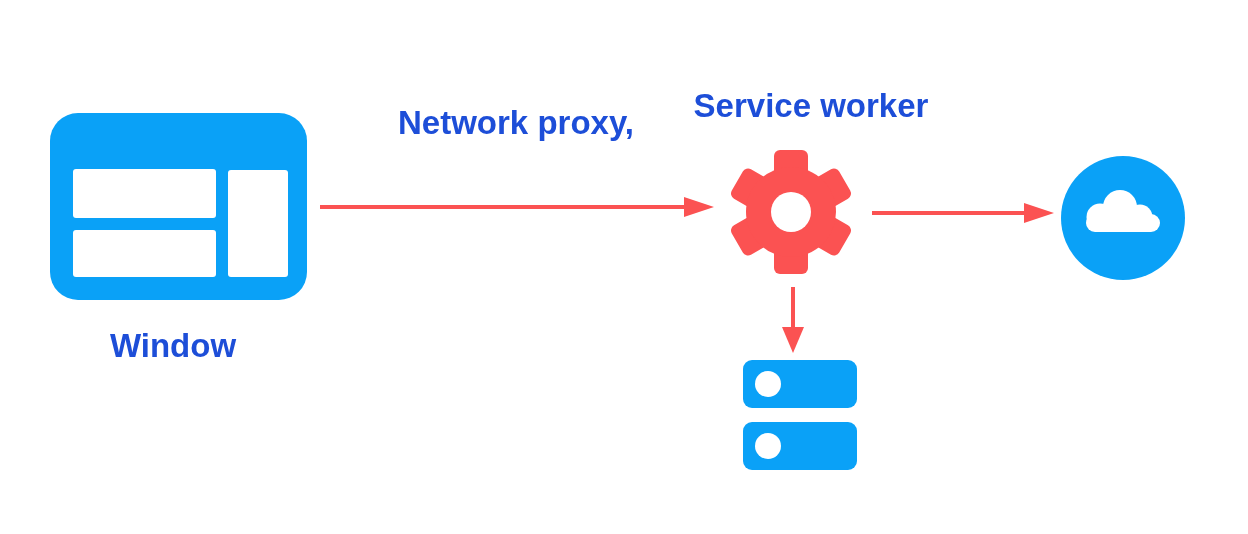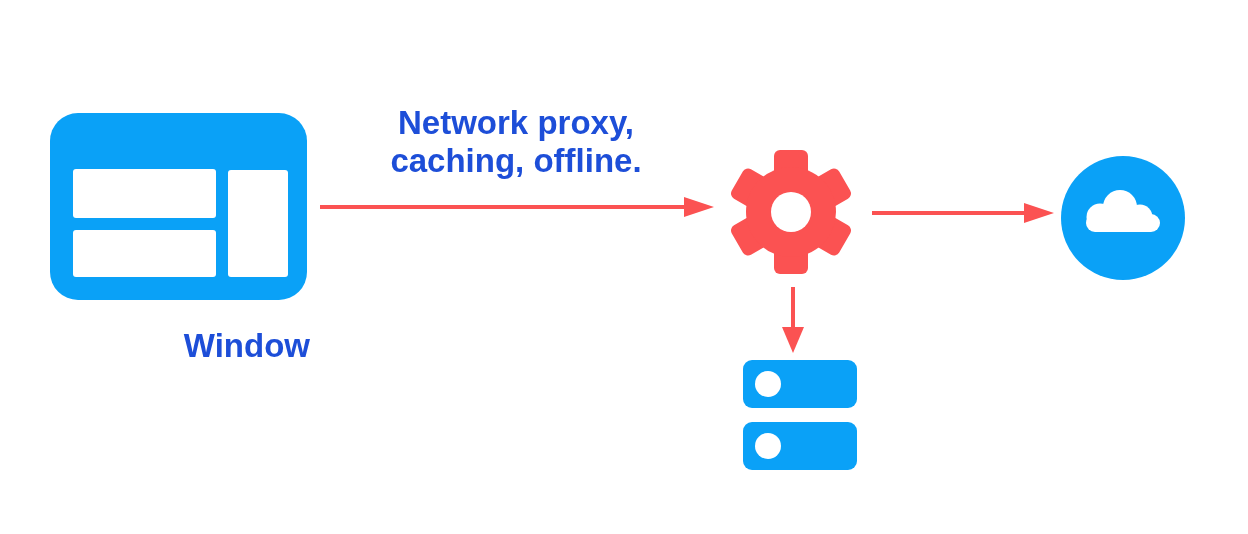--- a/index.html
+++ b/index.html
@@ -34,32 +34,32 @@
 
   <svg class="abs" style="left:50px; top:113px;" width="257" height="187" viewBox="0 0 257 187">
     <rect x="0" y="0" width="257" height="187" rx="28" fill="#0aa1f7"></rect>
     <g fill="#ffffff">
       <rect x="23" y="56" width="143" height="49" rx="3"></rect>
       <rect x="23" y="117" width="143" height="47" rx="3"></rect>
       <rect x="178" y="57" width="60" height="107" rx="3"></rect>
     </g>
   </svg>
 
-  <div class="label" style="left:50px; top:327px; width:260px;text-align:right;">Window</div>
+  <div class="label" style="left:43px; top:327px; width:260px;">Window</div>
 
   <div class="label" style="left:331px; top:104px; width:370px;">
     <span style="display:block;">Network proxy,</span>
-    <span style="display:block;">caching, offline.</span>
   </div>
 
   <svg class="abs" style="left:318px; top:196px;" width="400" height="24" viewBox="0 0 400 24">
     <line x1="2" y1="11" x2="368" y2="11" stroke-width="4" stroke="#fb5252"></line>
     <polygon points="366,1 396,11 366,21" fill="#fb5252"></polygon>
   </svg>
 
+  <div class="label" style="left:661px; top:87px; width:300px;">Service worker</div>
 
   <svg class="abs" style="left:726px; top:147px;" width="130" height="130" viewBox="-65 -65 130 130">
     <g fill="#fb5252">
       <rect x="-17" y="-62" width="34" height="30" rx="6"></rect>
       <rect x="-17" y="-62" width="34" height="30" rx="6" transform="rotate(60)"></rect>
       <rect x="-17" y="-62" width="34" height="30" rx="6" transform="rotate(120)"></rect>
       <rect x="-17" y="-62" width="34" height="30" rx="6" transform="rotate(180)"></rect>
       <rect x="-17" y="-62" width="34" height="30" rx="6" transform="rotate(240)"></rect>
       <rect x="-17" y="-62" width="34" height="30" rx="6" transform="rotate(300)"></rect>
       <circle cx="0" cy="0" r="45"></circle>

